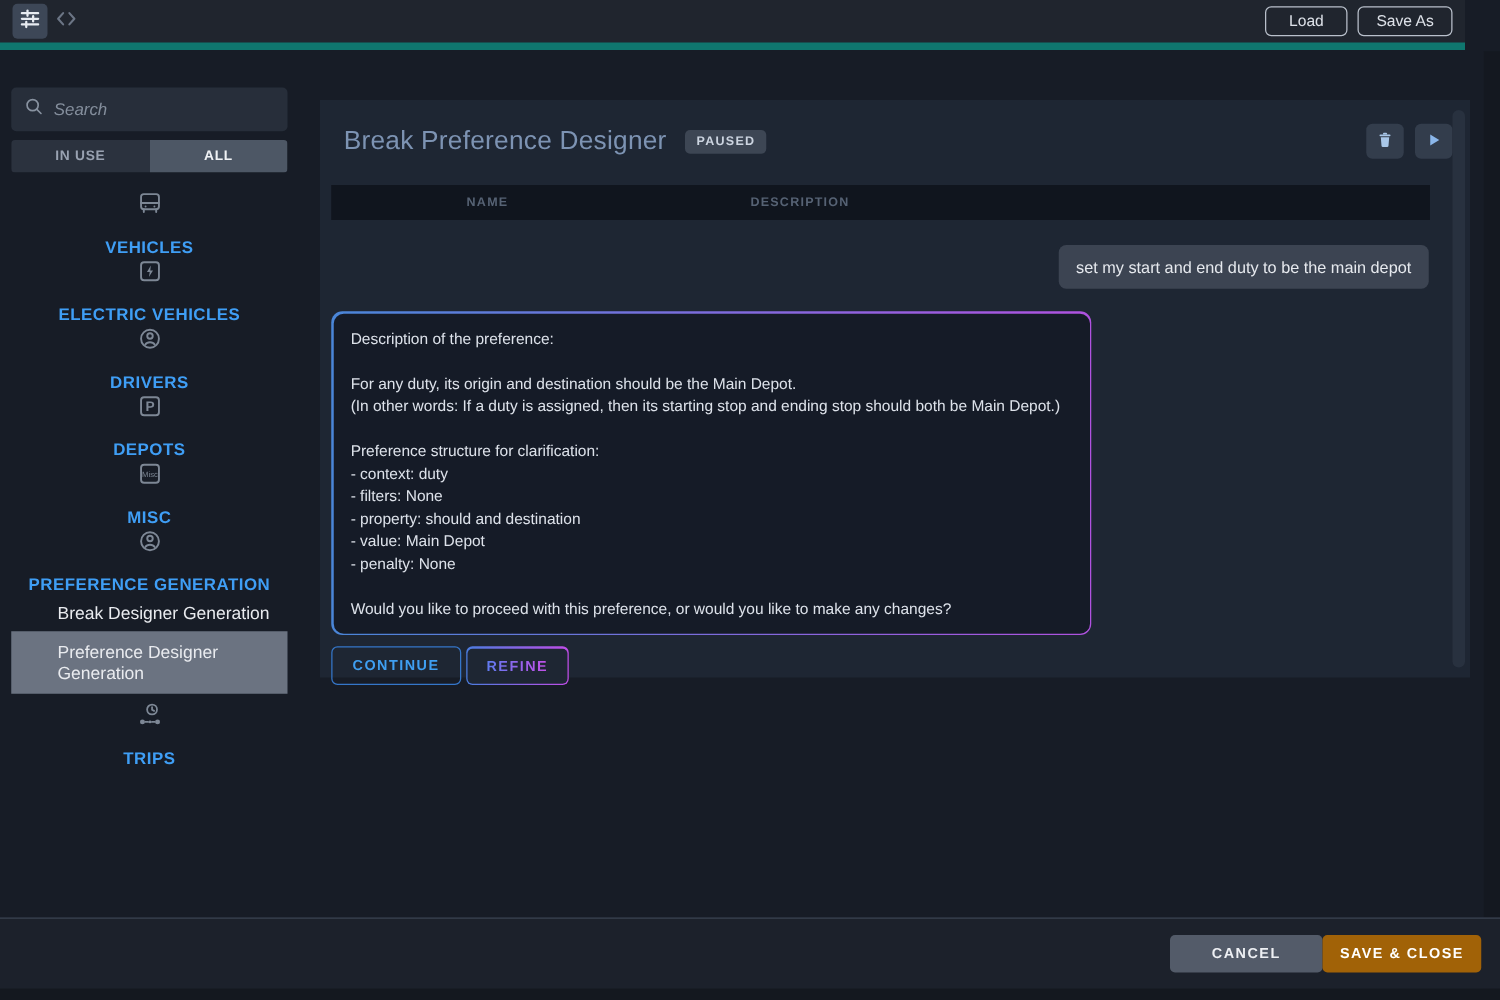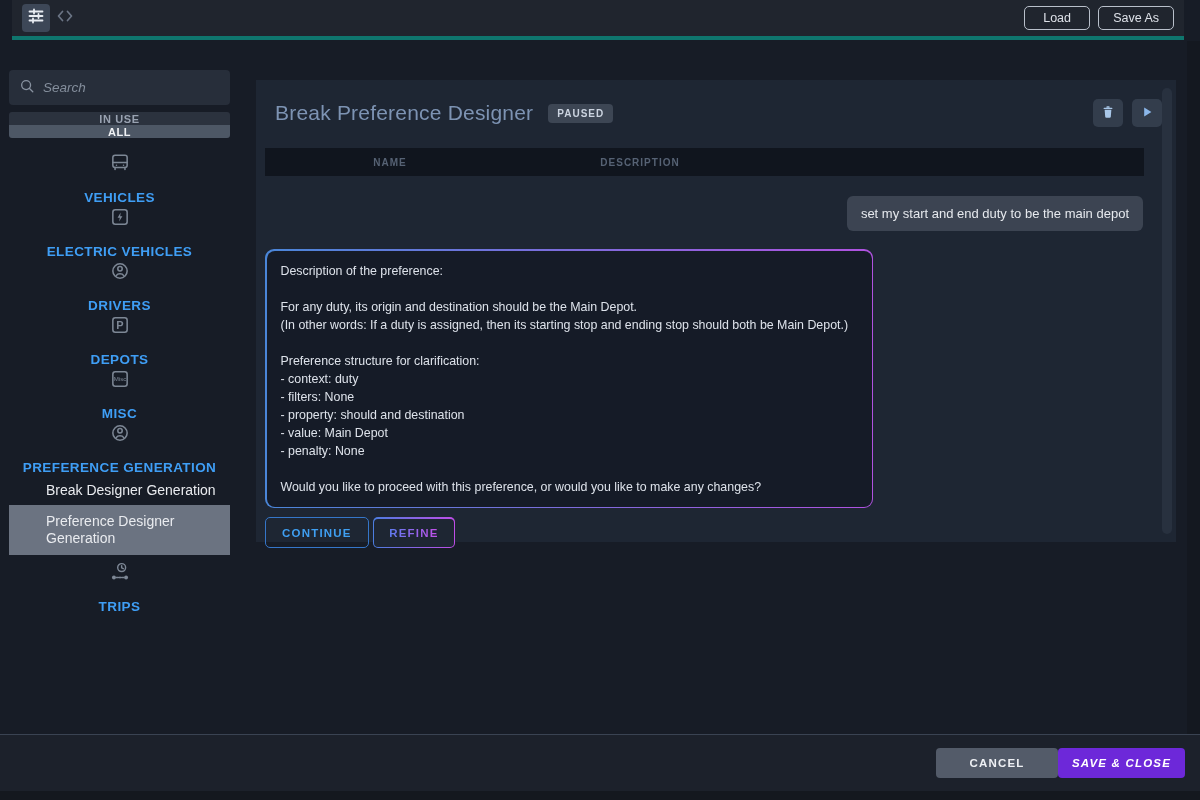--- a/index.html
+++ b/index.html
@@ -6,22 +6,22 @@
   html,body { width:1200px; height:800px; overflow:hidden; }
   body {
     background:#171c26;
     font-family:"Liberation Sans", sans-serif;
     position:relative;
     color:#dde2ea;
   }
 
   
   .topbar {
-    position:absolute; left:12px; top:0; width:1172px; height:40px;
-    background:#20252e; border-bottom:4px solid #0f766e;
+    position:absolute; left:0; top:0; width:1172px; height:40px;
+    background:#20252e; border-bottom:6px solid #0f766e;
     display:flex; align-items:center; padding:0 10px;
   }
   .logo-btn {
     width:28px; height:28px; border-radius:4px; background:#3d4757;
     display:flex; align-items:center; justify-content:center;
   }
   .code-btn {
     width:30px; height:28px; display:flex; align-items:center; justify-content:center;
   }
   .topbar-spacer { flex:1; }
@@ -36,21 +36,21 @@
   .sidebar { position:absolute; left:9px; top:70px; width:221px; }
   .search-box {
     height:35px; background:#272e3a; border-radius:4px;
     display:flex; align-items:center; padding:0 10px; gap:8px;
   }
   .search-box input {
     flex:1; background:transparent; border:none; outline:none;
     color:#cfd5de; font-size:13.5px; font-style:italic; font-family:"Liberation Sans",sans-serif;
   }
   .search-box input::placeholder { color:#848e9c; font-style:italic; }
-  .seg-toggle { display:flex; height:26px; margin-top:7px; border-radius:3px; overflow:hidden;flex-direction:column; }
+  .seg-toggle { display:flex; height:26px; margin-top:7px; border-radius:3px; overflow:hidden; }
   .seg {
     flex:1; display:flex; align-items:center; justify-content:center;
     font-size:11px; font-weight:bold; letter-spacing:0.6px; cursor:pointer;
   }
   .seg-inuse { background:#2b323e; color:#99a2b1; }
   .seg-all { background:#4d5765; color:#f0f2f5; }
 
   .nav { margin-top:14px; }
   .nav-item {
     min-height:40px; display:flex; align-items:center; gap:13px; cursor:pointer;flex-direction:column;
@@ -133,23 +133,23 @@
     position:absolute; left:0; top:734px; width:1200px; height:57px;
     background:#1c212b; border-top:1px solid #3a4352;
     display:flex; align-items:center; justify-content:flex-end; padding-right:15px; 
   }
   .btn-cancel {
     width:122px; height:30px; background:#535b69; border:none; border-radius:4px;
     color:#eef0f4; font-size:11.5px; font-weight:bold; letter-spacing:1.2px;
     font-family:"Liberation Sans",sans-serif; cursor:pointer;
   }
   .btn-save {
-    width:127px; height:30px; background:#6d28d9; border:none; border-radius:4px;
+    width:127px; height:30px; background:#a16207; border:none; border-radius:4px;
     color:#ffffff; font-size:11.5px; font-weight:bold; letter-spacing:1.2px;
-    font-family:"Liberation Sans",sans-serif; cursor:pointer;font-style:italic;
+    font-family:"Liberation Sans",sans-serif; cursor:pointer;
   }
   .bottom-strip {
     position:absolute; left:0; top:791px; width:1200px; height:9px; background:#14181f;
   }
   .right-strip {
     position:absolute; left:1187px; top:41px; width:13px; height:750px; background:#141820;
   }
 </style>
 </head>
 <body>

